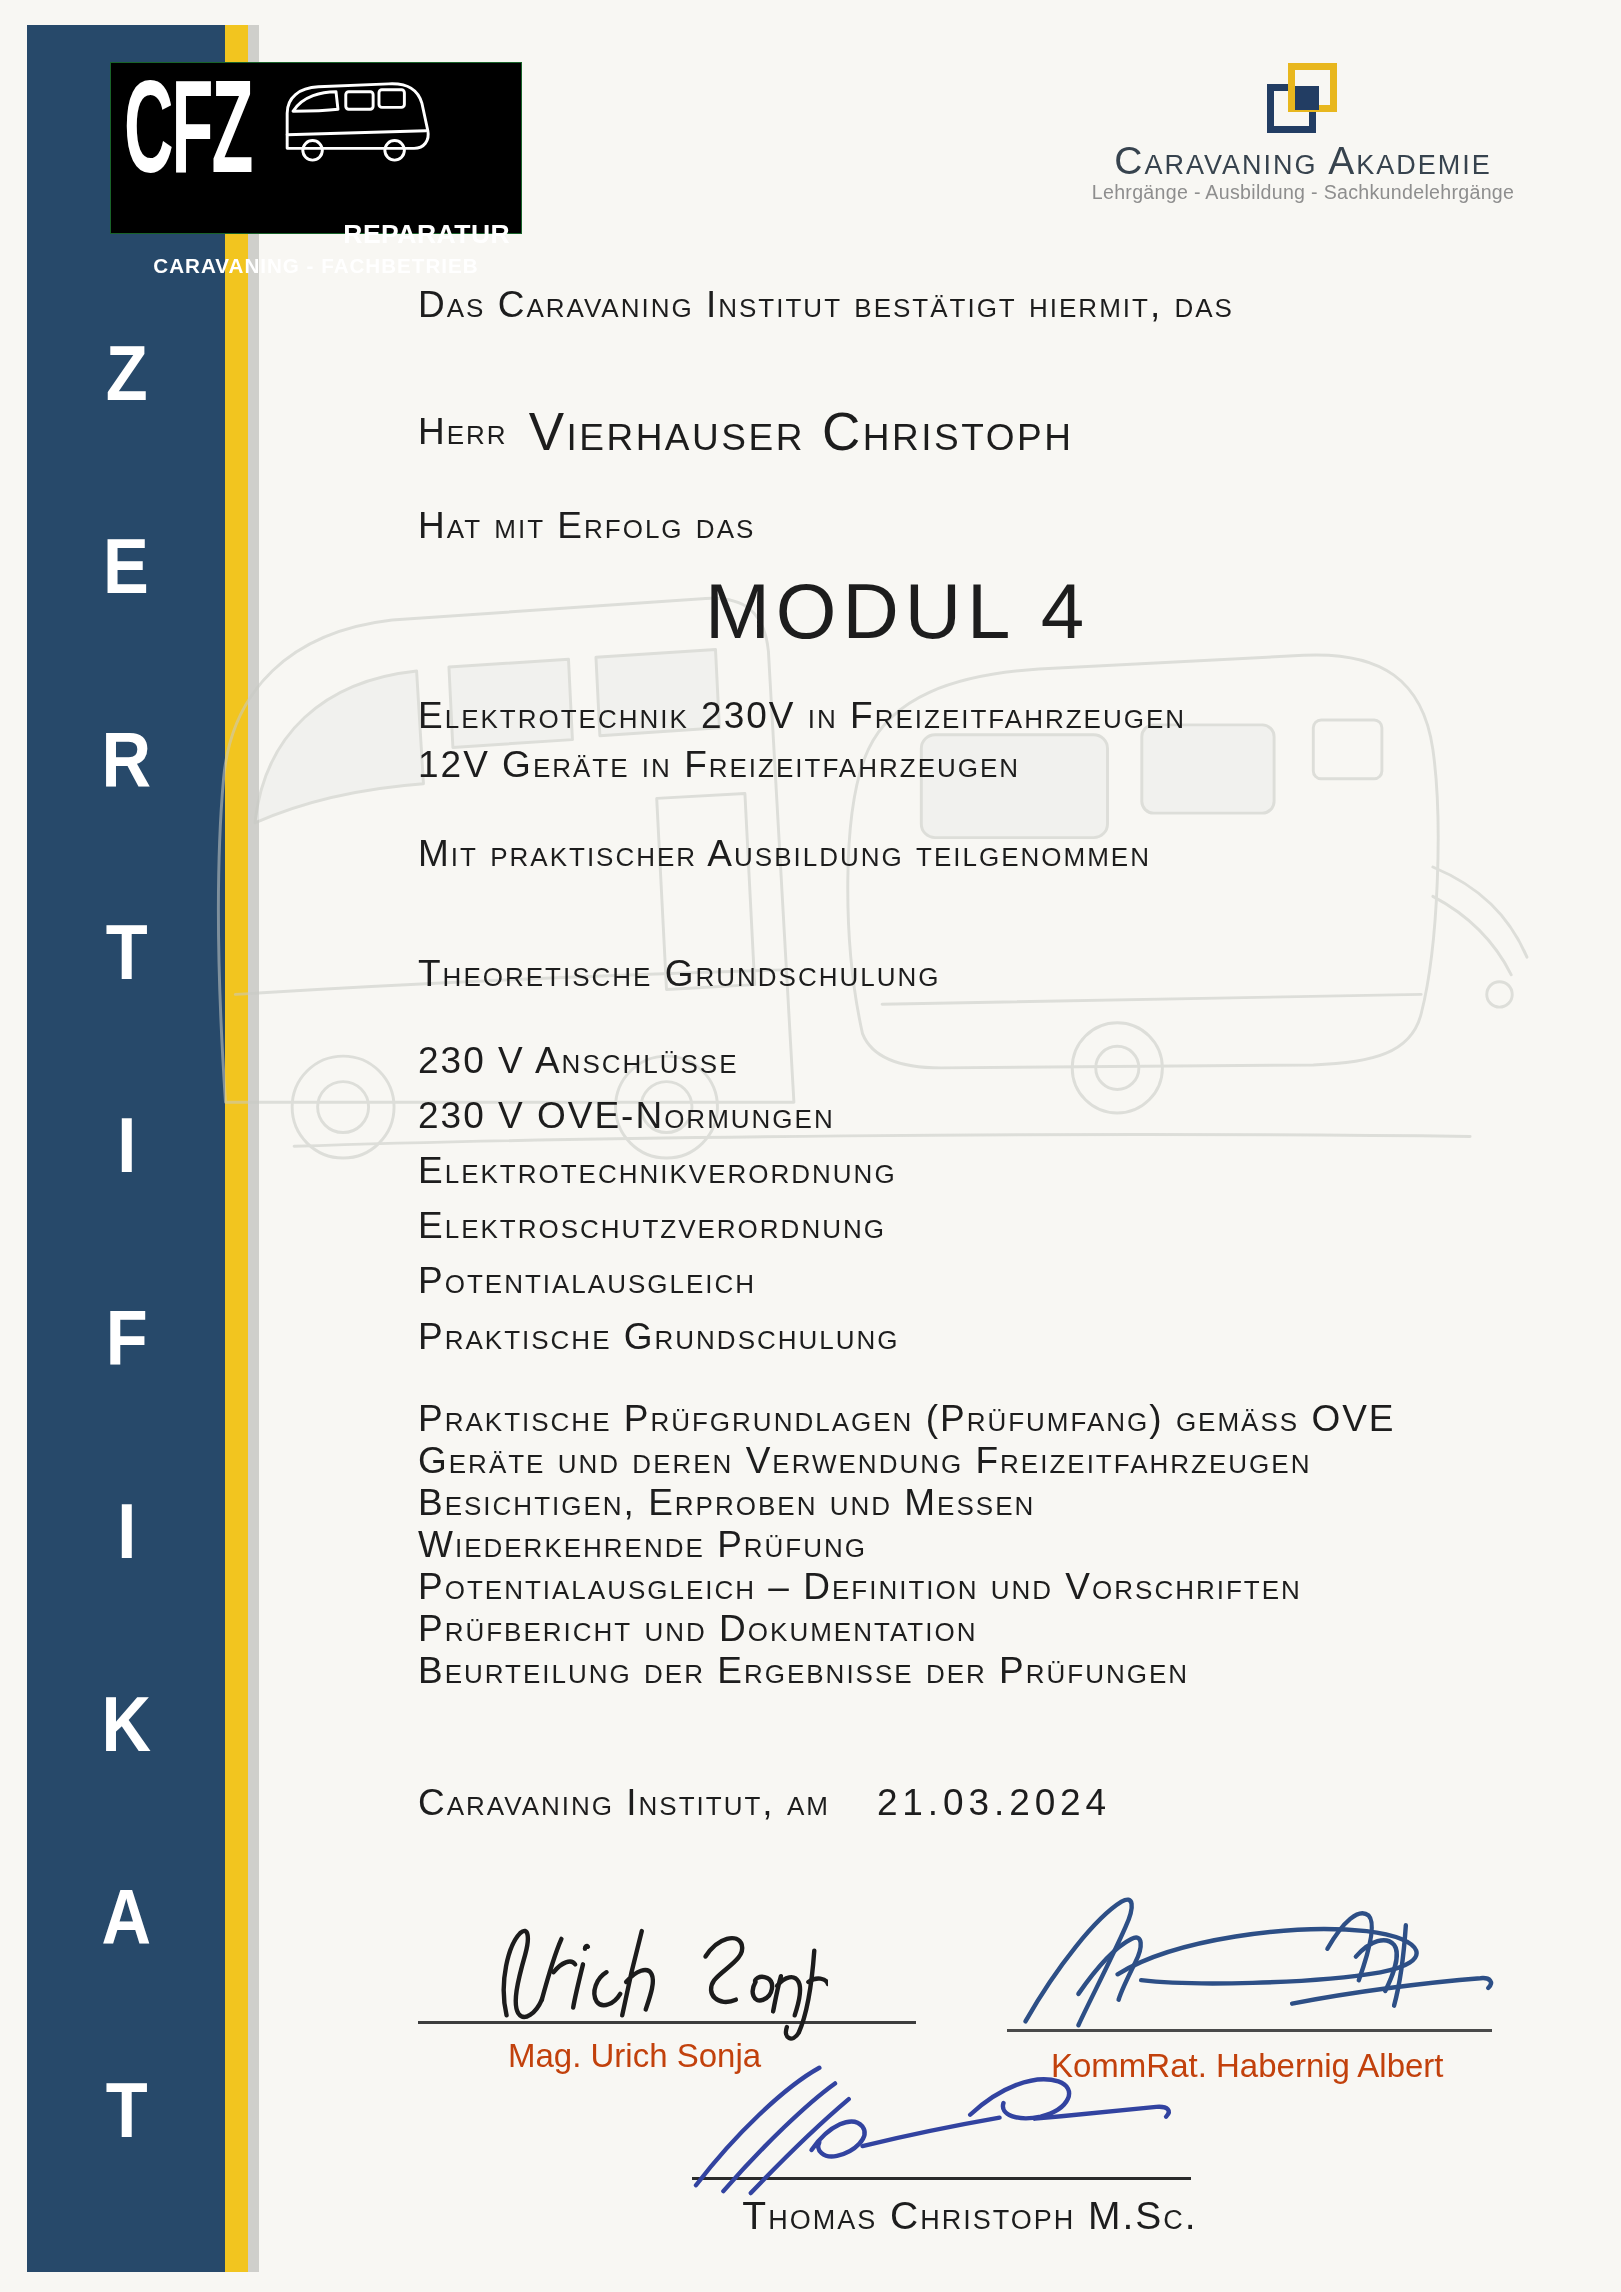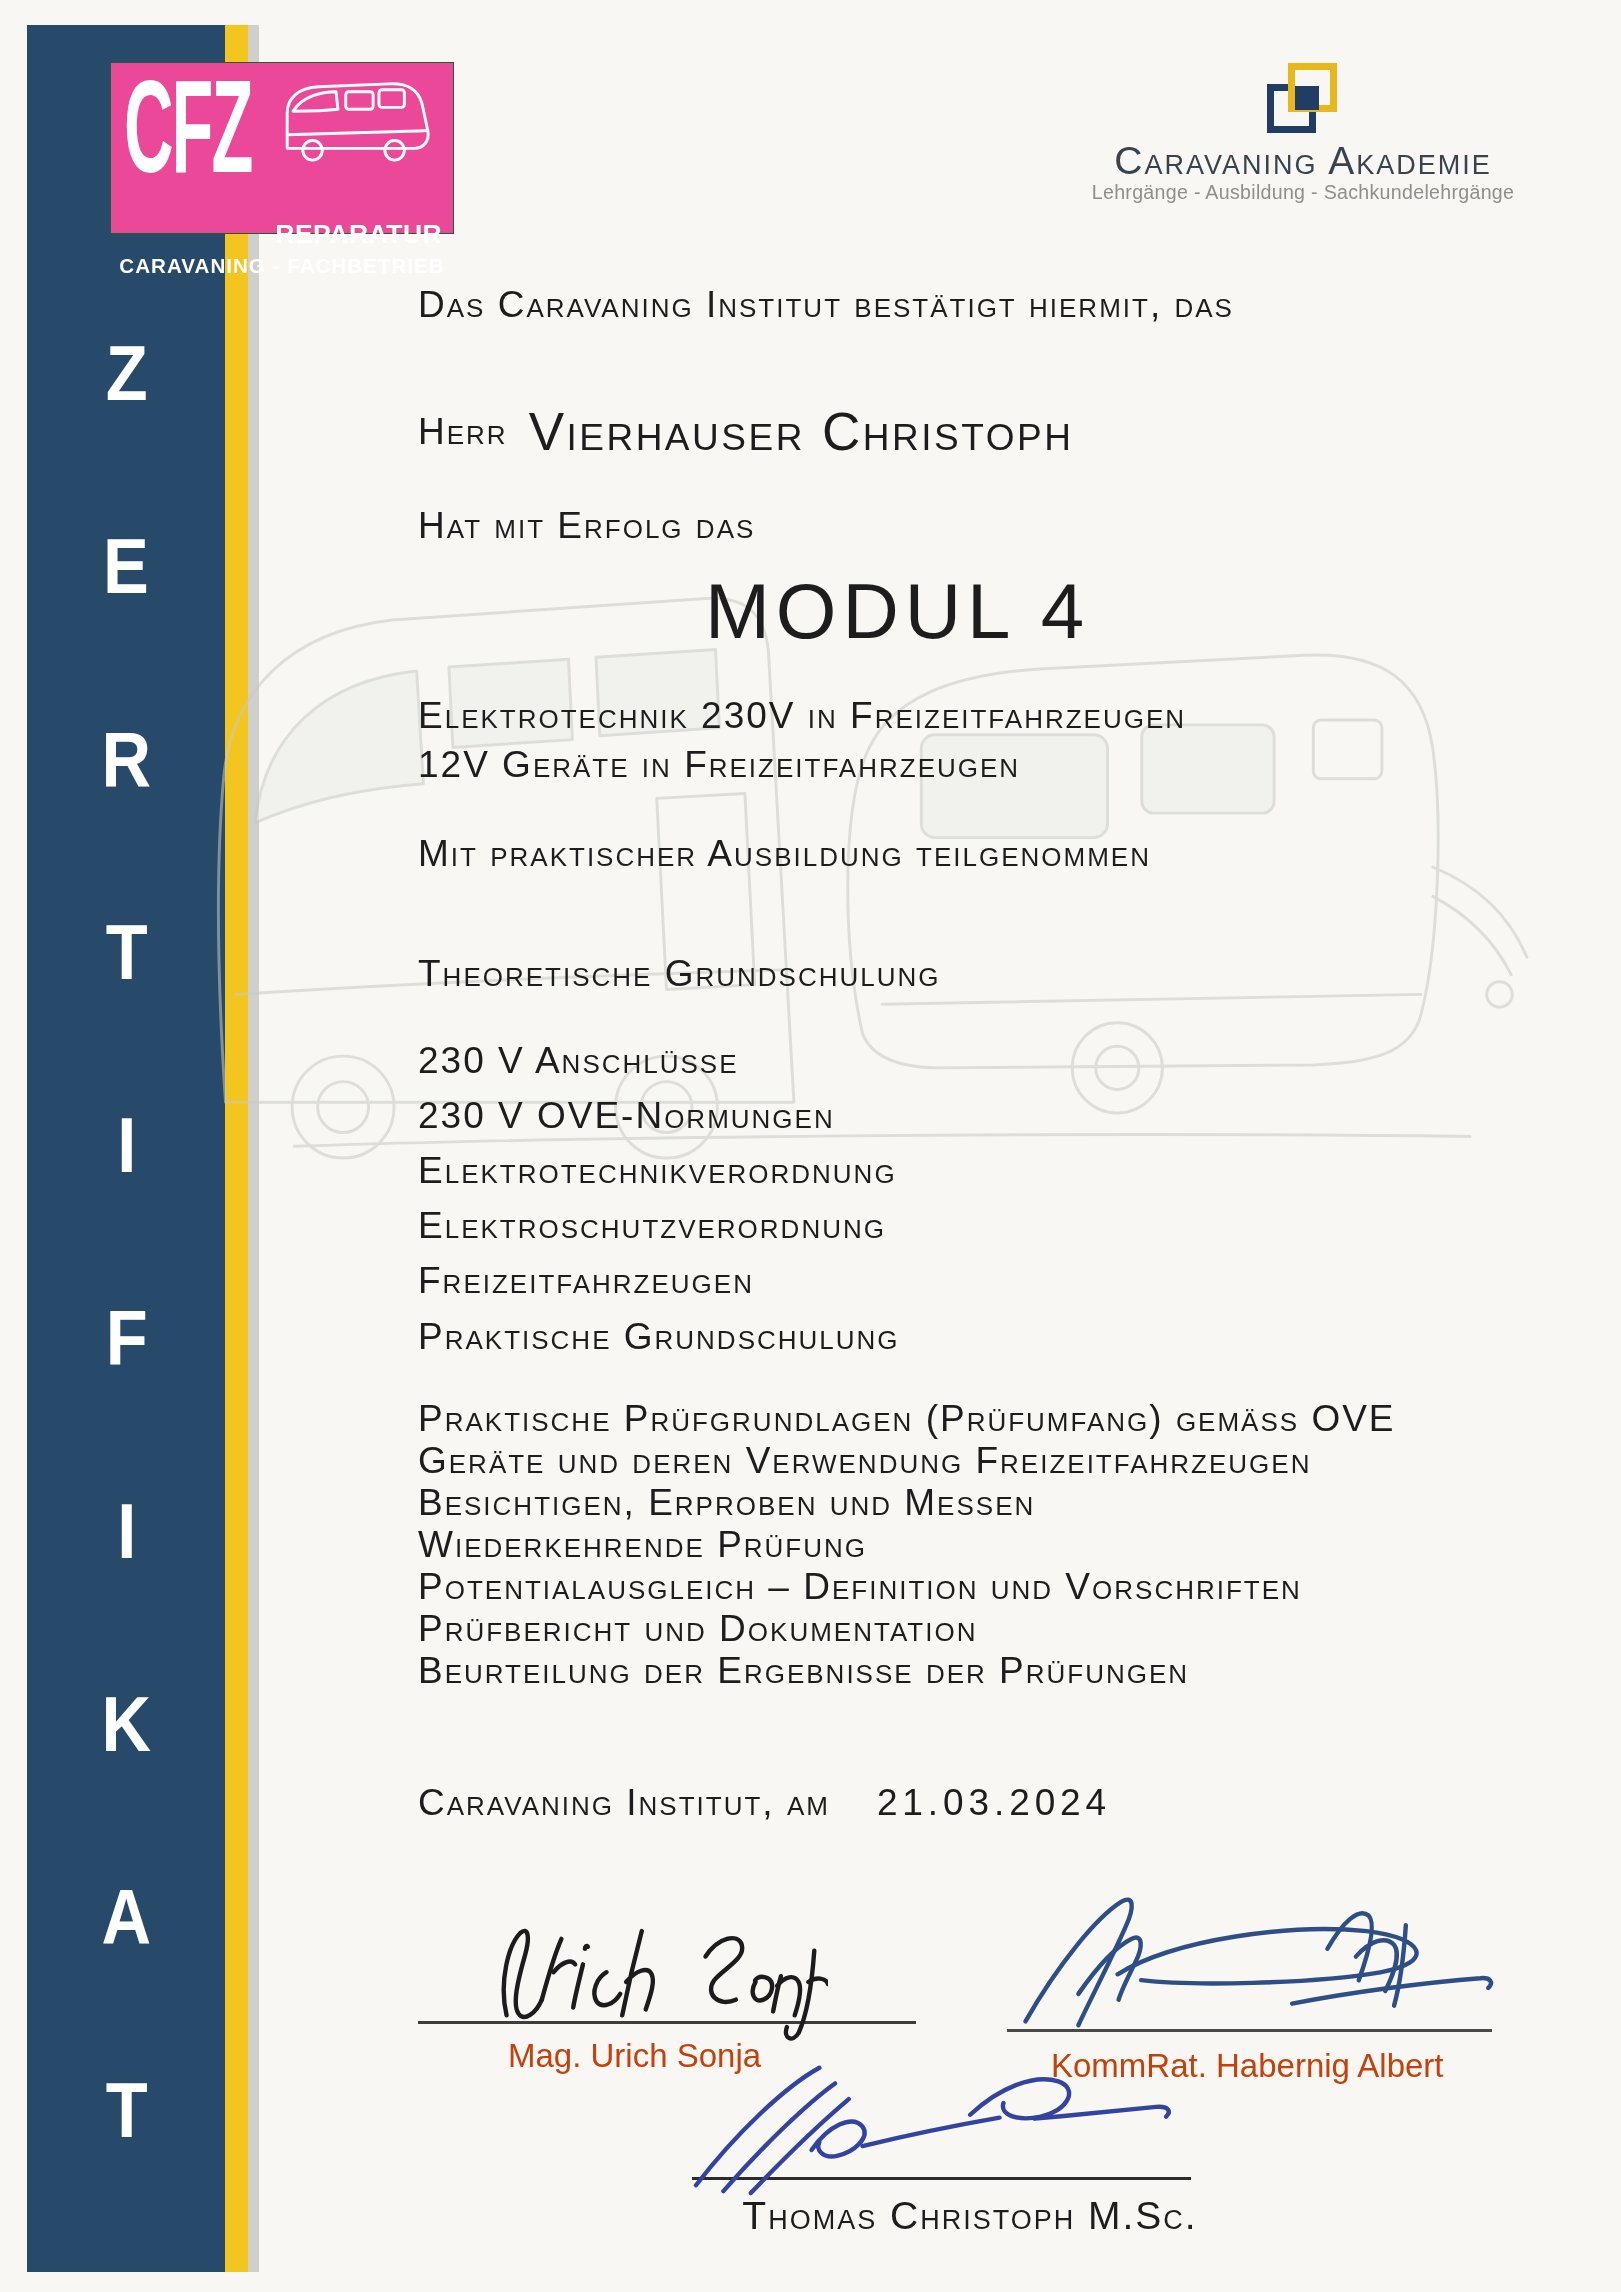--- a/index.html
+++ b/index.html
@@ -14,21 +14,21 @@
   .band-gray{position:absolute;left:248px;top:24.5px;width:10.8px;height:2247px;background:#cfcfcb;}
   .band-letters{
     position:absolute;left:27.4px;top:334px;width:198px;
     display:flex;flex-direction:column;align-items:center;gap:115px;
   }
   .band-letter{
     color:#ffffff;font-weight:700;font-size:78px;line-height:78px;
     transform:scaleX(.88);letter-spacing:0;
   }
   
-  .cfz{position:absolute;left:110px;top:62px;width:344px;height:172px;background:#ec4899;z-index:5;box-shadow:0 0 0 1px #186329 inset;}
+  .cfz{position:absolute;left:110px;top:62px;width:412px;height:172px;background:#000000;z-index:5;box-shadow:0 0 0 1px #186329 inset;}
   .cfz-acronym{
     position:absolute;left:13.7px;top:9.8px;height:110px;line-height:110px;
     font-size:132px;font-weight:700;color:#ffffff;
     transform:scaleX(.52);transform-origin:left center;letter-spacing:-3.9px;
   }
   .cfz-caravan{position:absolute;left:169px;top:17.6px;}
   .cfz-sub{position:absolute;right:11.8px;top:157px;font-size:26.5px;font-weight:700;color:#ffffff;letter-spacing:0.5px;}
   .cfz-footer{position:absolute;left:0;top:192px;width:100%;text-align:center;font-size:20.6px;font-weight:700;color:#ffffff;letter-spacing:1px;}
   
   .akademie{position:absolute;left:1068px;top:59px;width:470px;height:147px;}
@@ -164,21 +164,21 @@
 
   <div class="tx tx-participation">Mit praktischer Ausbildung teilgenommen</div>
 
   <div class="tx tx-theory-title">Theoretische Grundschulung</div>
 
   <div class="tx tx-theory-items">
       <div>230 V Anschlüsse</div>
       <div>230 V OVE-Normungen</div>
       <div>Elektrotechnikverordnung</div>
       <div>Elektroschutzverordnung</div>
-      <div>Freizeitfahrzeugen</div>
+      <div>Potentialausgleich</div>
     </div>
 
   <div class="tx tx-practice-title">Praktische Grundschulung</div>
 
   <div class="tx tx-practice-items">
       <div>Praktische Prüfgrundlagen (Prüfumfang) gemäss OVE</div>
       <div>Geräte und deren Verwendung Freizeitfahrzeugen</div>
       <div>Besichtigen, Erproben und Messen</div>
       <div>Wiederkehrende Prüfung</div>
       <div>Potentialausgleich – Definition und Vorschriften</div>

